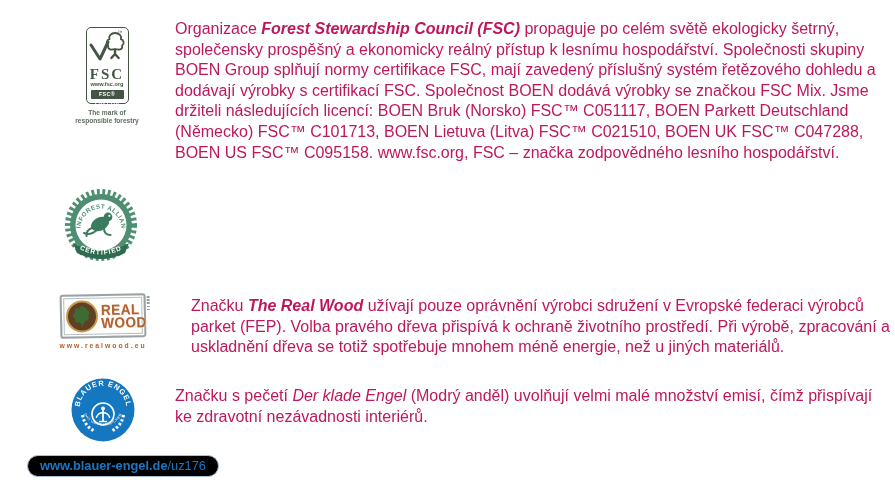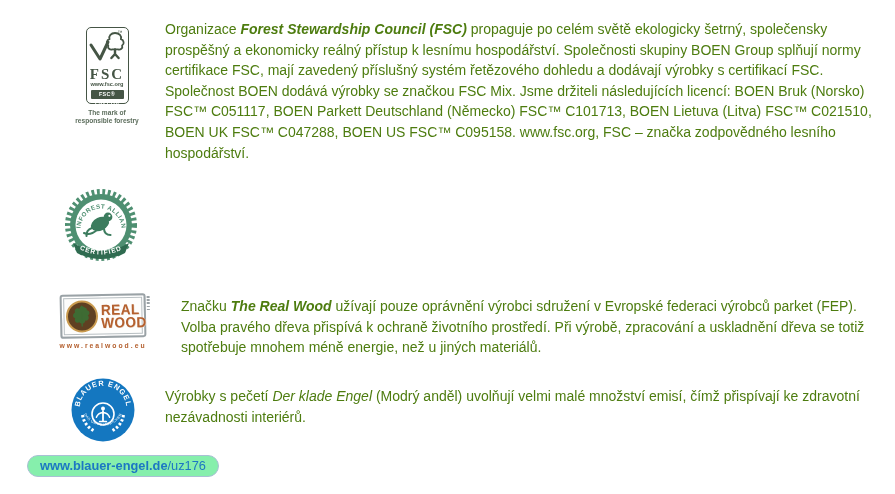--- a/index.html
+++ b/index.html
@@ -4,25 +4,25 @@
 <style>
   * { box-sizing: border-box; margin: 0; padding: 0; }
   html, body { width: 895px; height: 494px; background: #ffffff; overflow: hidden; }
   body { font-family: "Liberation Sans", sans-serif; color: #1f1f1f; position: relative; }
 
   .page { position: absolute; inset: 0; background: #ffffff; }
 
   
   .para {
     position: absolute;
-    left: 165px;
+    left: 175px;
     width: 708px;
-    font-size: 14px;
+    font-size: 16px;
     line-height: 20.6px;
-    color: #4d7c0f;
+    color: #be185d;
     white-space: pre-wrap;
   }
   .para-fsc       { top: 19px;  }
   .para-rainforest{ top: 200px; }
   .para-realwood  { top: 296px; margin-left: 16px; }
   .para-blauer    { top: 386px; }
   .run-n  { font-weight: 400; font-style: normal; }
   .run-i  { font-style: italic; }
   .run-bi { font-weight: 700; font-style: italic; }
 
@@ -84,21 +84,21 @@
   }
 
   
   .be-logo { position: absolute; left: 70px; top: 377px; width: 66px; height: 66px; }
 
   
   .footer-link {
     position: absolute; left: 27px; top: 455px;
     border: 1.8px solid #a9c0d4; border-radius: 11px;
     padding: 2px 12px 3px 12px;
-    font-size: 12.8px; color: #1c77c3; background: #86efac;
+    font-size: 12.8px; color: #1c77c3; background: #000000;
     cursor: pointer; white-space: nowrap;
   }
   .footer-link .lb { font-weight: 700; }
   .footer-link .ls { font-weight: 400; }
 
   svg text { font-family: "Liberation Sans", sans-serif; }
 </style>
 </head>
 <body>
 
@@ -183,19 +183,19 @@
         <path d="M33 35.5 q-5 0.4 -6.6 4.8 M33 35.5 q5 0.4 6.6 4.8" stroke="#ffffff" stroke-width="1.5" fill="none" stroke-linecap="round"></path>
         <path d="M29.5 44.5 h7" stroke="#ffffff" stroke-width="1.3" stroke-linecap="round"></path>
       </g>
       <path id="beBot" d="M13 35 A21.5 21.5 0 0 0 53 35" fill="none"></path>
       <text font-size="3.6" fill="#ffffff" letter-spacing="0.4">
         <textPath href="#beBot" startOffset="50%" text-anchor="middle">DAS UMWELTZEICHEN</textPath>
       </text>
     </svg>
   </div>
 
-  <p class="para para-blauer"><span class="run-n">Výrobky s pečetí </span><span class="run-i">Der klade Engel</span><span class="run-n"> (Modrý anděl) uvolňují velmi malé množství emisí, čímž přispívají ke zdravotní nezávadnosti interiérů.</span></p>
+  <p class="para para-blauer"><span class="run-n">Značku s pečetí </span><span class="run-i">Der klade Engel</span><span class="run-n"> (Modrý anděl) uvolňují velmi malé množství emisí, čímž přispívají ke zdravotní nezávadnosti interiérů.</span></p>
 
   <div class="footer-link">
     <span class="lb">www.blauer-engel.de</span><span class="ls">/uz176</span>
   </div>
 
 </div>
 
 </body></html>

